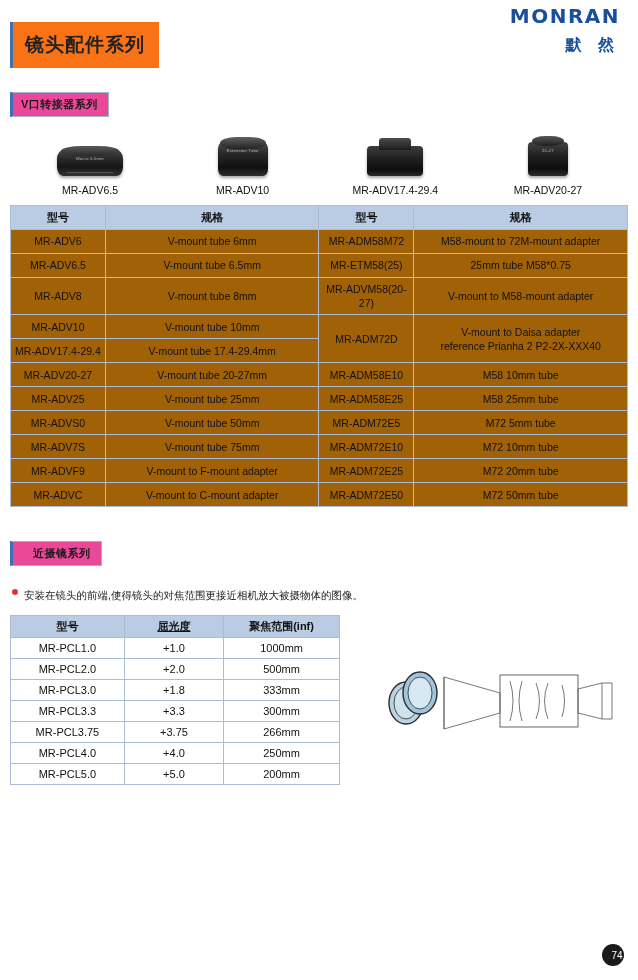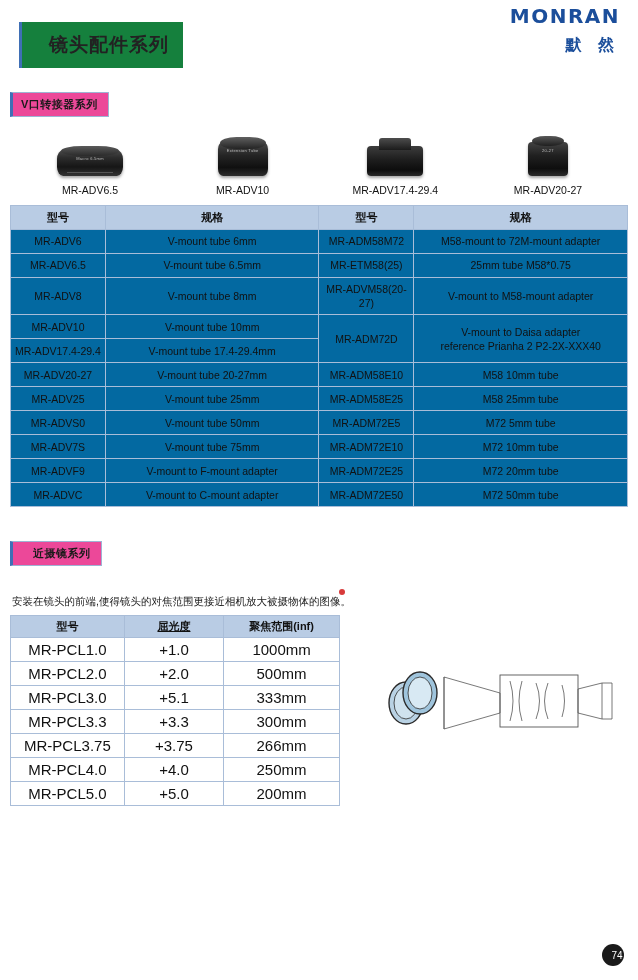--- a/index.html
+++ b/index.html
@@ -35,24 +35,24 @@
     letter-spacing: 6px;
     color: #1b4e9b;
     margin-top: 11px;
     padding-left: 6px;
   }
 
   
   .page-title-wrap {
     position: absolute;
     top: 22px;
-    left: 19px;
-    background: #15803d;
+    left: 10px;
+    background: #f97316;
     border-left: 3px solid #3f6fb5;
-    padding: 10px 14px 10px 27px;
+    padding: 10px 14px 10px 12px;
   }
   .page-title {
     font-size: 19px;
     font-weight: bold;
     color: #222;
     letter-spacing: 1px;
   }
 
   
   .section-head {
@@ -169,33 +169,33 @@
     padding: 4px 2px;
     color: #111;
     line-height: 1.35;
   }
   .tbl-main th {
     background: #b9cce4;
     font-weight: bold;
     font-size: 11px;
     height: 24px;
   }
-  .tbl-main td { height: 24px; background:#0369a1; }
+  .tbl-main td { height: 24px; background:#a16207; }
   .col-model { width: 95px; }
   .col-spec  { width: 214px; margin-left: 45px; }
 
   .tbl-pcl {
     position: absolute;
     top: 615px;
     left: 10px;
     width: 330px;
   }
   .tbl-pcl th, .tbl-pcl td {
     border: 1px solid #a9bdd8;
-    font-size: 15px;
+    font-size: 11px;
     text-align: center;
     padding: 3px 2px;
     color: #111;
   }
   .tbl-pcl th {
     background: #b9cce4;
     font-weight: bold;
     font-size: 11px;
     height: 22px;
   }
@@ -205,22 +205,21 @@
   .pcl-c3 { width: 112px; }
 
   
   .note {
     position: absolute;
     top: 589px;
     left: 12px;
     font-size: 10.5px;
     color: #222;
     display: flex;
-    align-items: flex-end;
-    flex-direction: column;
+    align-items: flex-start;
   }
   .note-dot {
     width: 6px; height: 6px; border-radius: 50%;
     background: #d83a3a; margin-right: 6px; flex: none;
   }
 
   
   .diagram {
     position: absolute;
     top: 655px;
@@ -398,21 +397,21 @@
       <td>+1.0</td>
       <td>1000mm</td>
     </tr>
     <tr>
       <td>MR-PCL2.0</td>
       <td>+2.0</td>
       <td>500mm</td>
     </tr>
     <tr>
       <td>MR-PCL3.0</td>
-      <td>+5.1</td>
+      <td>+1.8</td>
       <td>333mm</td>
     </tr>
     <tr>
       <td>MR-PCL3.3</td>
       <td>+3.3</td>
       <td>300mm</td>
     </tr>
     <tr>
       <td>MR-PCL3.75</td>
       <td>+3.75</td>

